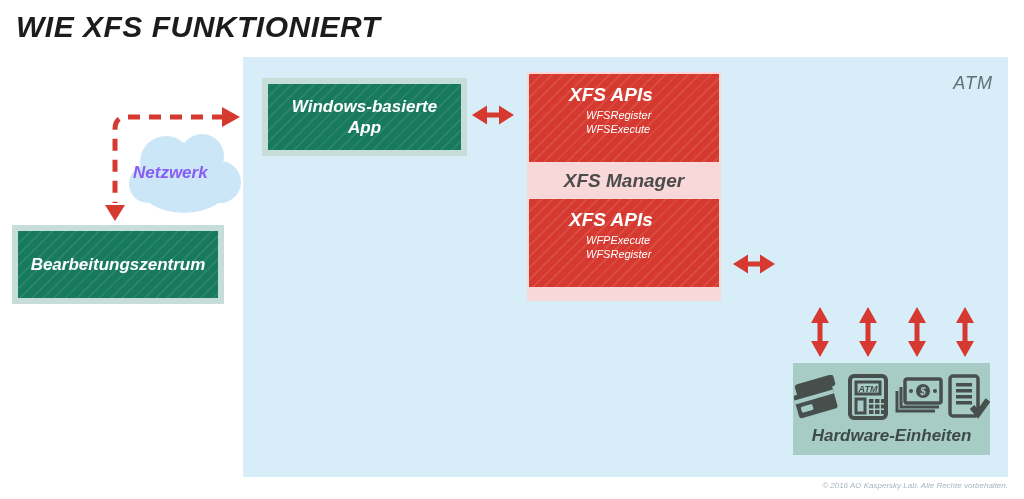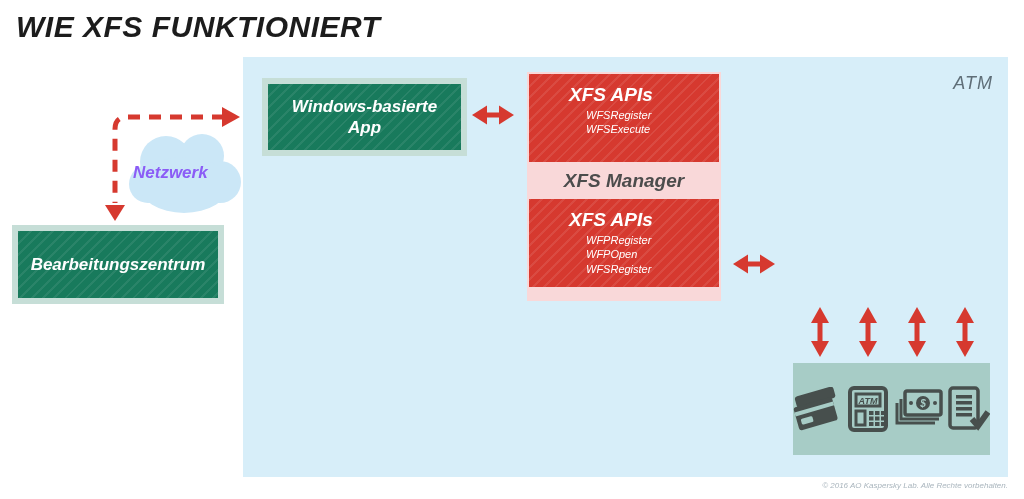--- a/index.html
+++ b/index.html
@@ -91,22 +91,21 @@
     <div id="apis-box" class="red-box">
       <div class="rb-title">XFS APIs</div>
       <div class="rb-item">WFSRegister</div>
       <div class="rb-item">WFSExecute</div>
     </div>
     <div id="manager-strip">
       <span>XFS Manager</span>
     </div>
     <div id="spis-box" class="red-box">
       <div class="rb-title">XFS APIs</div>
-      <div class="rb-item">WFPRegister</div>
-      <div class="rb-item">WFPOpen</div>
+      <div class="rb-item">WFPExecute</div>
       <div class="rb-item">WFSRegister</div>
     </div>
   </div>
 
   <svg class="abs" style="left:733px;top:252px;" width="42" height="24" viewBox="0 0 42 24">
     <polygon points="0,12 15,2.5 15,21.5" fill="#d6392f"></polygon>
     <polygon points="42,12 27,2.5 27,21.5" fill="#d6392f"></polygon>
     <rect x="12" y="9.5" width="18" height="5" fill="#d6392f"></rect>
   </svg>
 
@@ -172,17 +171,18 @@
         <rect x="2" y="2" width="28" height="40" rx="3" fill="none" stroke="#474f4d" stroke-width="3.5"></rect>
         <g fill="#474f4d">
           <rect x="8" y="9" width="16" height="3.5"></rect>
           <rect x="8" y="15" width="16" height="3.5"></rect>
           <rect x="8" y="21" width="16" height="3.5"></rect>
           <rect x="8" y="27" width="16" height="3.5"></rect>
         </g>
         <path d="M24,33 l6,7 l10,-14" fill="none" stroke="#474f4d" stroke-width="6"></path>
       </svg>
     </div>
+    <div id="hardware-label">Hardware-Einheiten</div>
   </div>
 
   <div id="footer">© 2016 AO Kaspersky Lab. Alle Rechte vorbehalten.</div>
 
 </div>
 
 </body></html>

